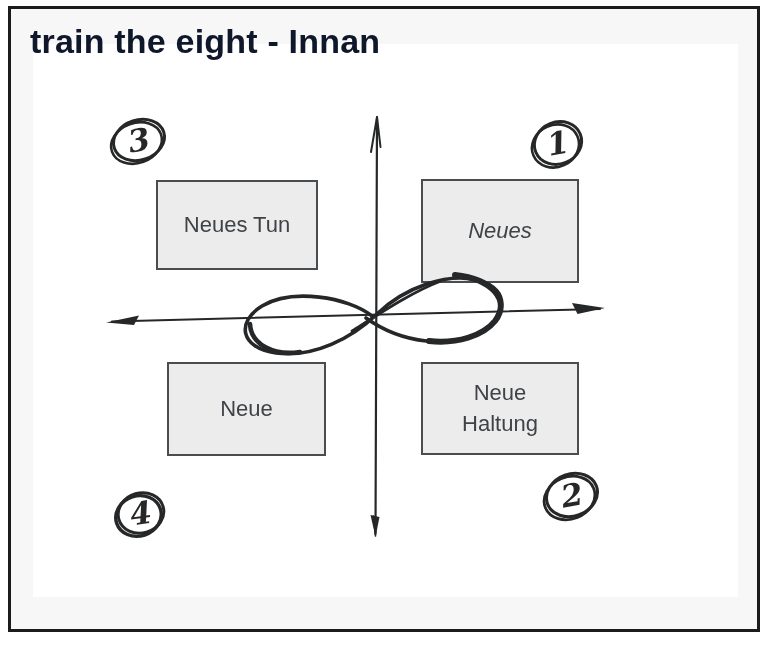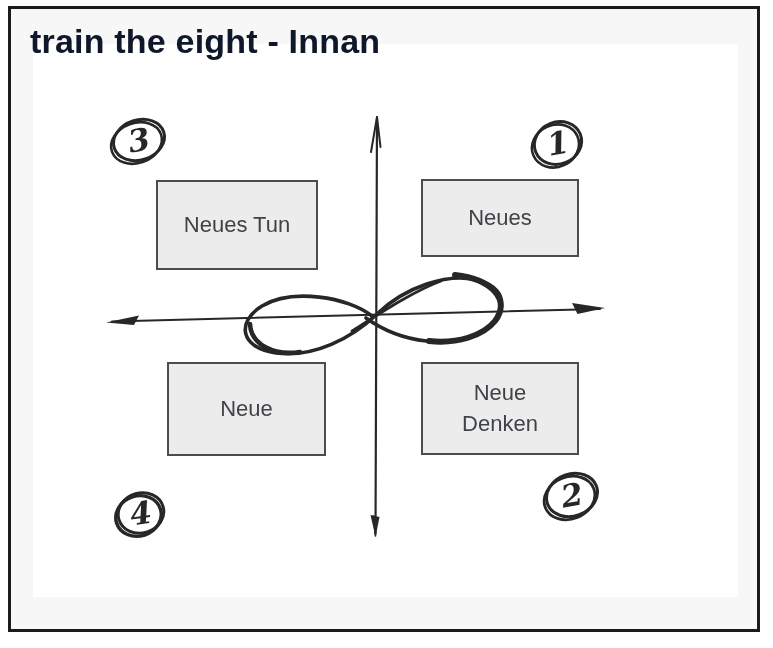--- a/index.html
+++ b/index.html
@@ -52,21 +52,21 @@
     color: #3f4347;
     font-size: 22px;
     line-height: 1.38;
     display: flex;
     align-items: center;
     justify-content: center;
     text-align: center;
   }
   .qbox .lines div { white-space: nowrap; }
   #box-neues-tun       { left: 156px; top: 180px; width: 162px; height: 90px; }
-  #box-neues-denken    { left: 421px; top: 179px; width: 158px; height: 78px; }
+  #box-neues-denken    { left: 421px; top: 179px; width: 158px; height: 104px; font-style: italic; }
   #box-neue-erkenntnis { left: 167px; top: 362px; width: 159px; height: 94px; }
   #box-neue-haltung    { left: 421px; top: 362px; width: 158px; height: 93px; }
   svg.ink {
     position: absolute;
     left: 0;
     top: 0;
     width: 773px;
     height: 648px;
     pointer-events: none;
   }
@@ -99,21 +99,21 @@
       </div>
   </div>
   <div class="qbox" id="box-neue-erkenntnis">
     <div class="lines">
         <div>Neue</div>
       </div>
   </div>
   <div class="qbox" id="box-neue-haltung">
     <div class="lines">
         <div>Neue</div>
-        <div>Denken</div>
+        <div>Haltung</div>
       </div>
   </div>
 
   <svg class="ink" viewBox="0 0 773 648">
     <g stroke="#262728" fill="none" stroke-linecap="round" stroke-linejoin="round">
 
       <g>
         <path d="M 377 118 L 375.5 534" stroke-width="2.2"></path>
         <path d="M 377 117 L 371 152" stroke-width="2"></path>
         <path d="M 377 117 L 380.5 147" stroke-width="2"></path>

